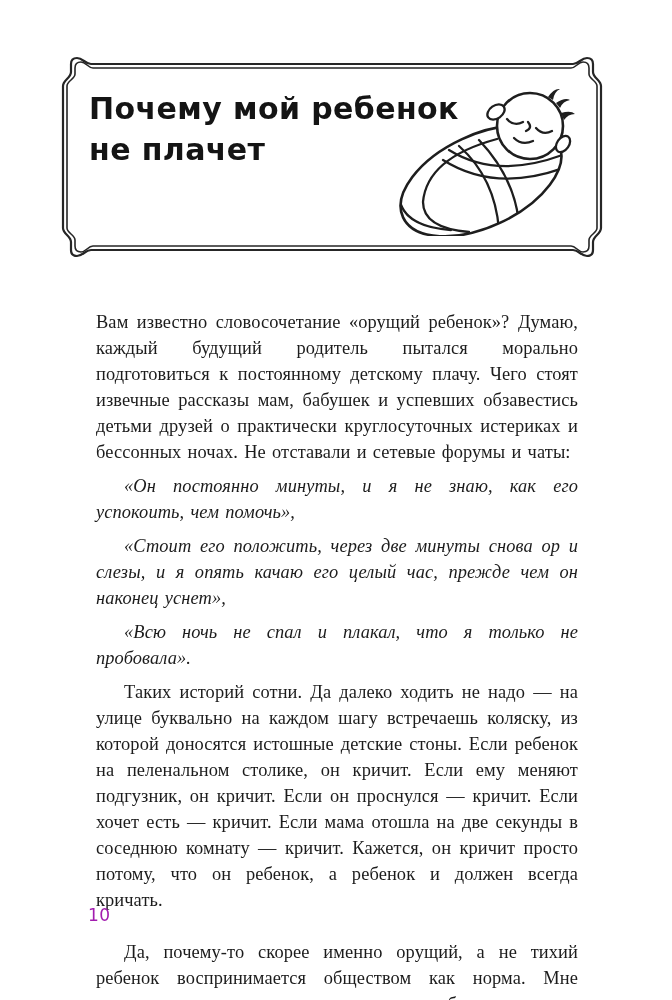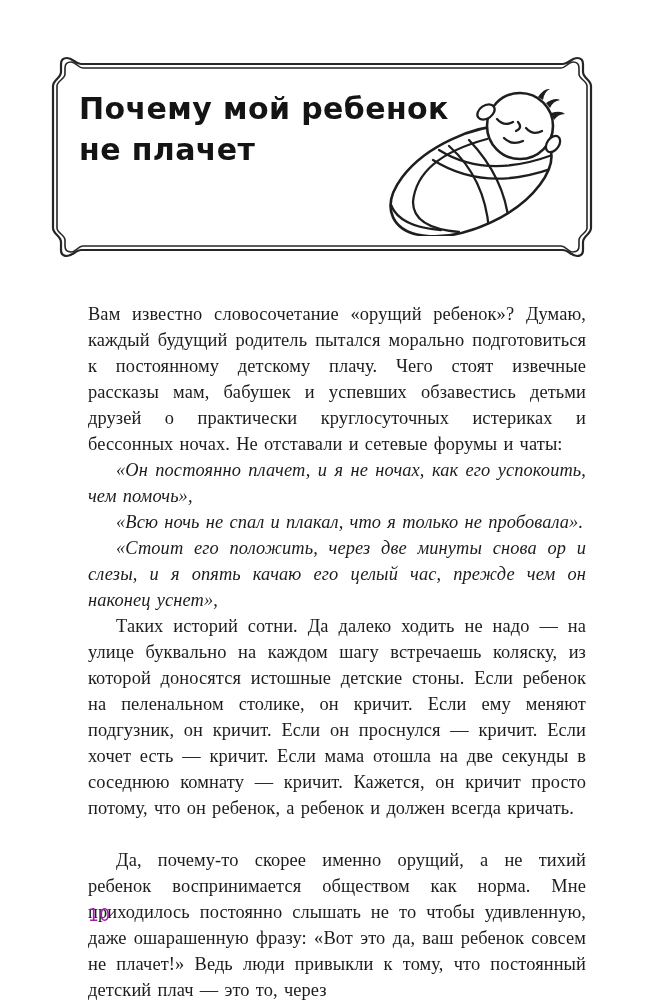--- a/index.html
+++ b/index.html
@@ -6,40 +6,40 @@
   .page{
     position:relative;
     width:672px;height:1000px;
     background:#ffffff;
     font-family:"Liberation Serif", serif;
     color:#1c1c1c;
     overflow:hidden;
   }
   
   .chapter-box{
-    position:absolute;left:51px;top:56px;width:542px;height:202px;
+    position:absolute;left:61px;top:56px;width:542px;height:202px;
   }
   .chapter-frame{position:absolute;left:0;top:0;width:542px;height:202px;}
   .chapter-title{
     position:absolute;left:28px;top:32px;width:370px;
     font-family:"DejaVu Sans", sans-serif;
     font-weight:bold;
     font-size:30px;line-height:41px;
     letter-spacing:.4px;
     color:#141414;
   }
   .baby-illustration{
     position:absolute;left:332px;top:30px;width:200px;height:150px;
   }
   
   .body-text{
     position:absolute;left:88px;top:301px;width:498px;
   }
   .body-text p{
-    margin:0;
+    margin:8px;
     font-size:18.4px;line-height:26px;
     text-align:justify;
     letter-spacing:.1px;
     word-spacing:1.5px;
   }
   .body-text p.indent{text-indent:28px;}
   .body-text p.quote{font-style:italic;}
   .body-text p.gap{margin-top:26px;}
   
   .page-number{
@@ -104,22 +104,22 @@
         <path d="M114 33 q7 8 16 3"></path>
         <path d="M143 42 q7 8 16 3"></path>
         <path d="M135 36 q5 6 -2 9"></path>
         <path d="M121 52 q8 8 19 3"></path>
       </g>
     </svg>
   </div>
 
   <div class="body-text">
     <p class="para">Вам известно словосочетание «орущий ребенок»? Думаю, каждый будущий родитель пытался морально подготовиться к постоянному детскому плачу. Чего стоят извечные рассказы мам, бабушек и успевших обзавестись детьми друзей о практически круглосуточных истериках и бессонных ночах. Не отставали и сетевые форумы и чаты:</p>
-    <p class="para quote indent">«Он постоянно плачет, и я не ночах, как его успокоить, чем помочь»,</p>
+    <p class="para quote indent">«Он постоянно минуты, и я не знаю, как его успокоить, чем помочь»,</p>
+    <p class="para quote indent">«Стоит его положить, через две минуты снова ор и слезы, и я опять качаю его целый час, прежде чем он наконец уснет»,</p>
     <p class="para quote indent">«Всю ночь не спал и плакал, что я только не пробовала».</p>
-    <p class="para quote indent">«Стоит его положить, через две минуты снова ор и слезы, и я опять качаю его целый час, прежде чем он наконец уснет»,</p>
     <p class="para indent">Таких историй сотни. Да далеко ходить не надо — на улице буквально на каждом шагу встречаешь коляску, из которой доносятся истошные детские стоны. Если ребенок на пеленальном столике, он кричит. Если ему меняют подгузник, он кричит. Если он проснулся — кричит. Если хочет есть — кричит. Если мама отошла на две секунды в соседнюю комнату — кричит. Кажется, он кричит просто потому, что он ребенок, а ребенок и должен всегда кричать.</p>
     <p class="para indent gap">Да, почему-то скорее именно орущий, а не тихий ребенок воспринимается обществом как норма. Мне приходилось постоянно слышать не то чтобы удивленную, даже ошарашенную фразу: «Вот это да, ваш ребенок совсем не плачет!» Ведь люди привыкли к тому, что постоянный детский плач — это то, через</p>
   </div>
 
   <div class="page-number">10</div>
 
 </div>
 
 </body></html>

